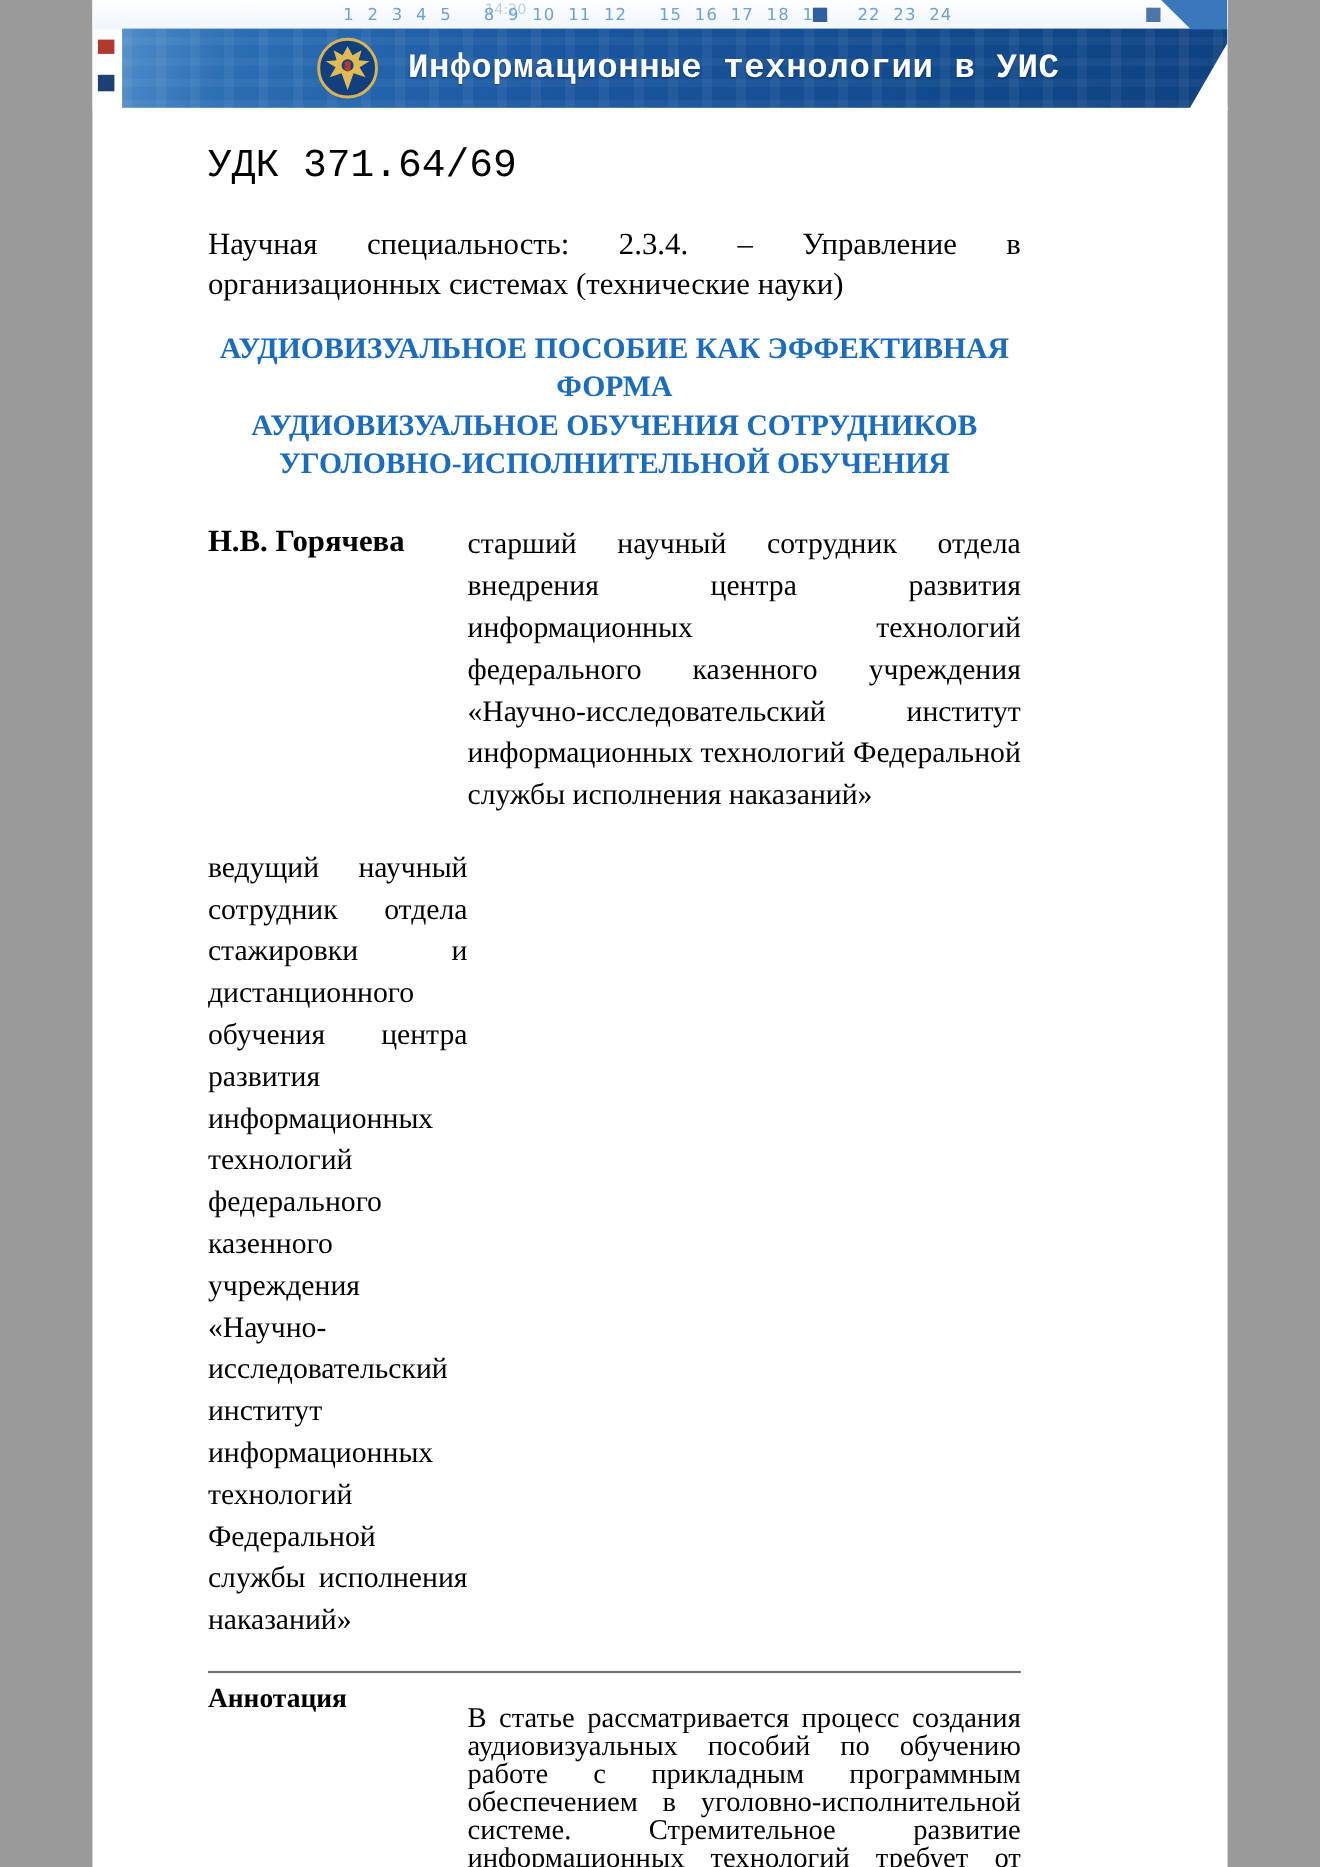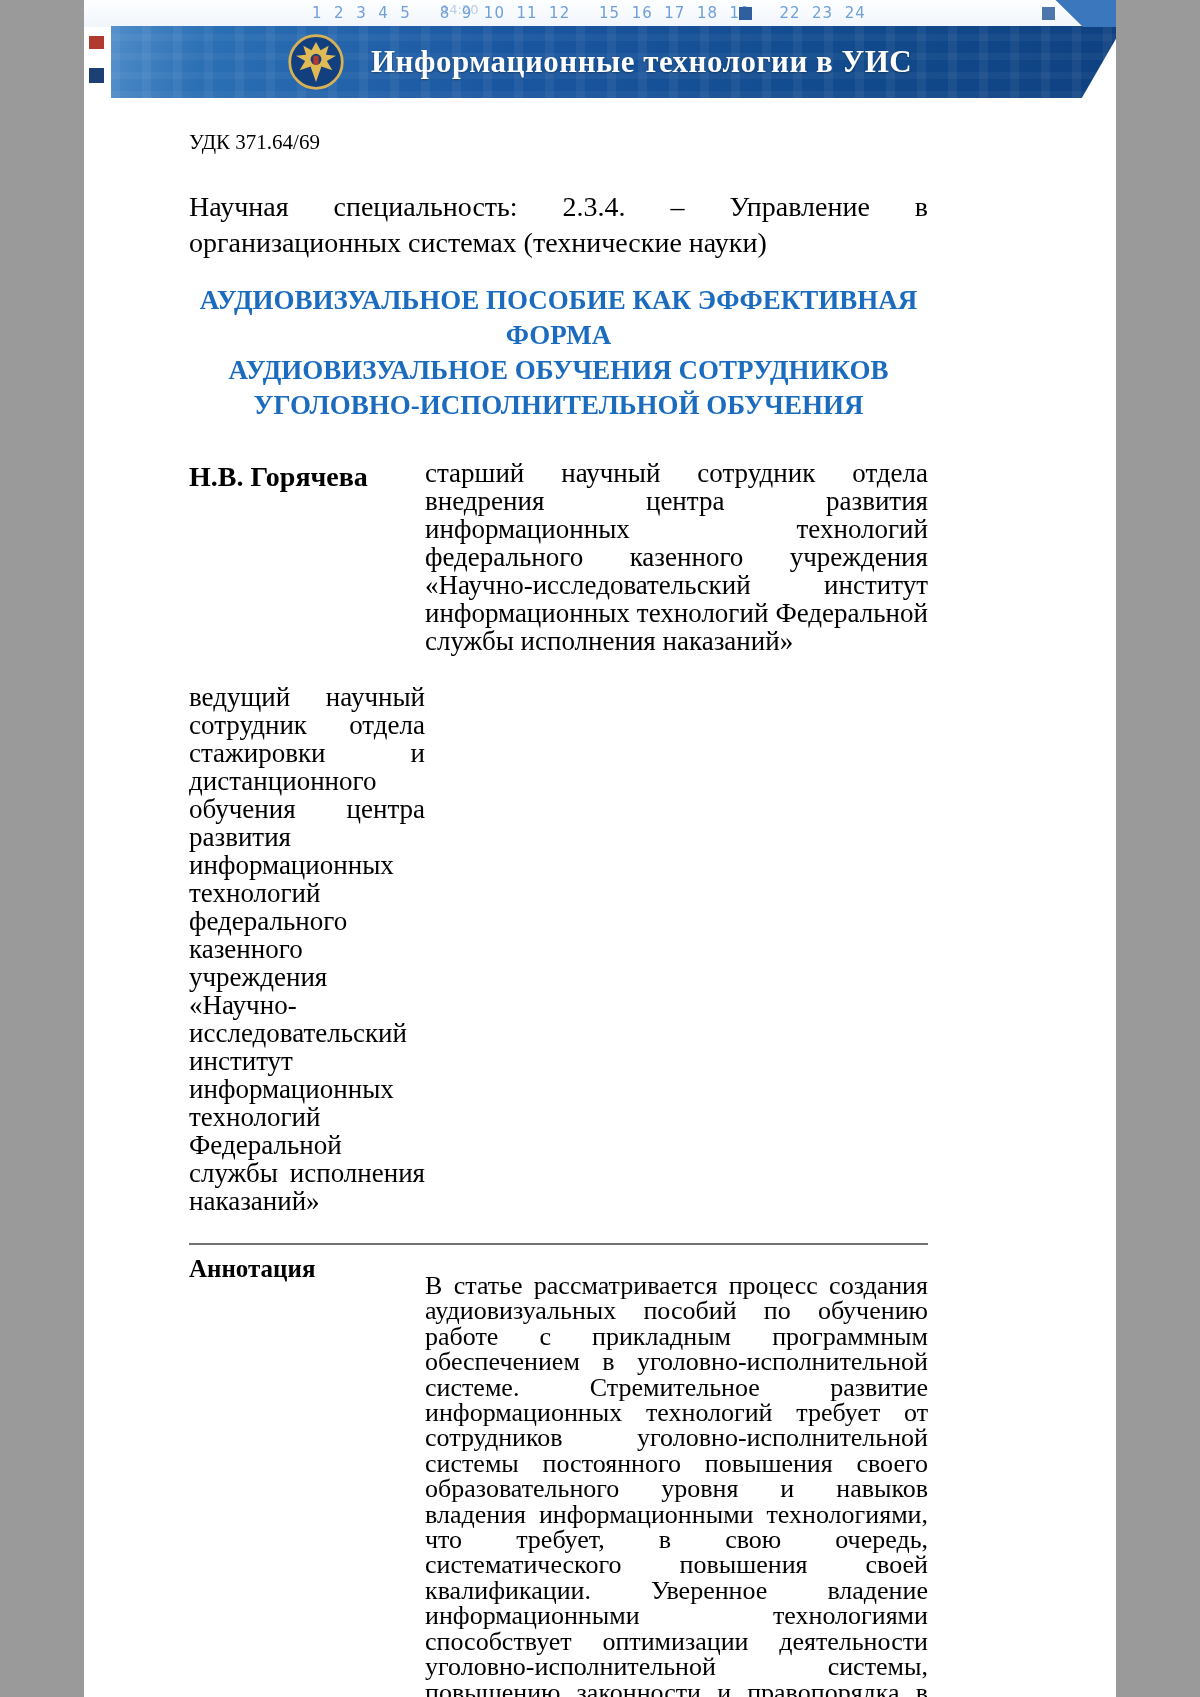--- a/index.html
+++ b/index.html
@@ -12,42 +12,42 @@
   .ruler-time{position:absolute;left:357px;top:2px;font-family:"DejaVu Sans",sans-serif;font-size:13px;color:#b9cfe8;}
   .ruler-numbers{position:absolute;left:228px;top:4px;font-family:"DejaVu Sans",sans-serif;font-size:15px;color:#6fa0d8;white-space:pre;letter-spacing:1px;}
   .rsq{position:absolute;width:13px;height:13px;background:#2f5f9e;top:7px;}
   .rsq1{left:655px;}
   .rsq2{left:958px;opacity:.85;}
   .sq{position:absolute;}
   .sq-red{left:5px;top:36px;width:15px;height:13px;background:#b03a30;}
   .sq-navy{left:5px;top:68px;width:15px;height:15px;background:#1c3f74;}
   .banner{position:absolute;top:26px;left:27px;right:0;height:72px;
           background:linear-gradient(105deg,#4f8cc9 0%,#2b6fb4 10%,#1a56a0 40%,#114a8c 75%,#0f4181 100%);
-          display:flex;align-items:center;padding-left:176px;gap:26px;box-sizing:border-box;}
+          display:flex;align-items:center;padding-left:176px;gap:26px;box-sizing:border-box;font-family:Liberation Mono, monospace;}
   .banner::after{content:"";position:absolute;inset:0;pointer-events:none;
           background:repeating-linear-gradient(90deg,rgba(255,255,255,.05) 0 9px,transparent 9px 31px),
                      repeating-linear-gradient(0deg,rgba(255,255,255,.04) 0 7px,transparent 7px 19px);}
   .emblem{flex:0 0 auto;width:58px;height:58px;position:relative;z-index:2;}
   .journal-title{margin:0;font-size:31px;font-weight:bold;color:#fff;letter-spacing:.5px;position:relative;z-index:2;
                  text-shadow:0 1px 2px rgba(0,0,0,.35);white-space:nowrap;}
   .diag-white{position:absolute;top:20px;bottom:-6px;left:1018px;width:320px;background:#fff;transform:skewX(-30deg);}
   .diag-blue{position:absolute;top:-8px;bottom:-4px;left:1094px;width:50px;background:#8db2e0;transform:skewX(-30deg);}
   .corner-wedge{position:absolute;top:0;right:0;width:110px;height:27px;background:#3a77bd;
                 clip-path:polygon(45% 0,100% 0,100% 100%,70% 100%);}
 
   
   .content{padding:16px 188px 0 105px;}
-  .udk{font-size:21px;margin:14px 0 34px 0;}
+  .udk{font-size:36px;margin:14px 0 34px 0;font-family:Liberation Mono, monospace;}
   .specialty{font-size:28px;line-height:36px;text-align:justify;margin:0 0 22px 0;}
   .article-title{margin:18px 0 36px 0;text-align:center;color:#1b6cbf;font-size:27px;line-height:35px;font-weight:bold;}
   .title-line{display:block;}
   .grid-row{display:grid;grid-template-columns:236px 1fr;}
   .author-row{margin-bottom:28px;}
   .author-name{font-weight:bold;font-size:28px;padding-top:2px;}
-  .author-aff{font-size:27px;line-height:28px;text-align:justify;}
+  .author-aff{font-size:27px;line-height:38px;text-align:justify;}
   .annotation-row{border-top:2px solid #737373;padding-top:10px;margin-top:8px;}
   .annotation-label{font-weight:bold;font-size:25px;}
   .annotation-text{font-size:26px;line-height:25.4px;text-align:justify;margin-top:18px;}
   .footnote-rule{width:270px;height:0;border-top:2px solid #000;margin:32px 0 12px 0;}
   .copyright{font-size:27px;margin:0;}
   .page-number{margin:50px 0 30px 0;text-align:center;color:#2e74b5;font-weight:bold;font-style:italic;font-size:29px;}
 </style>
 </head>
 <body>
 

